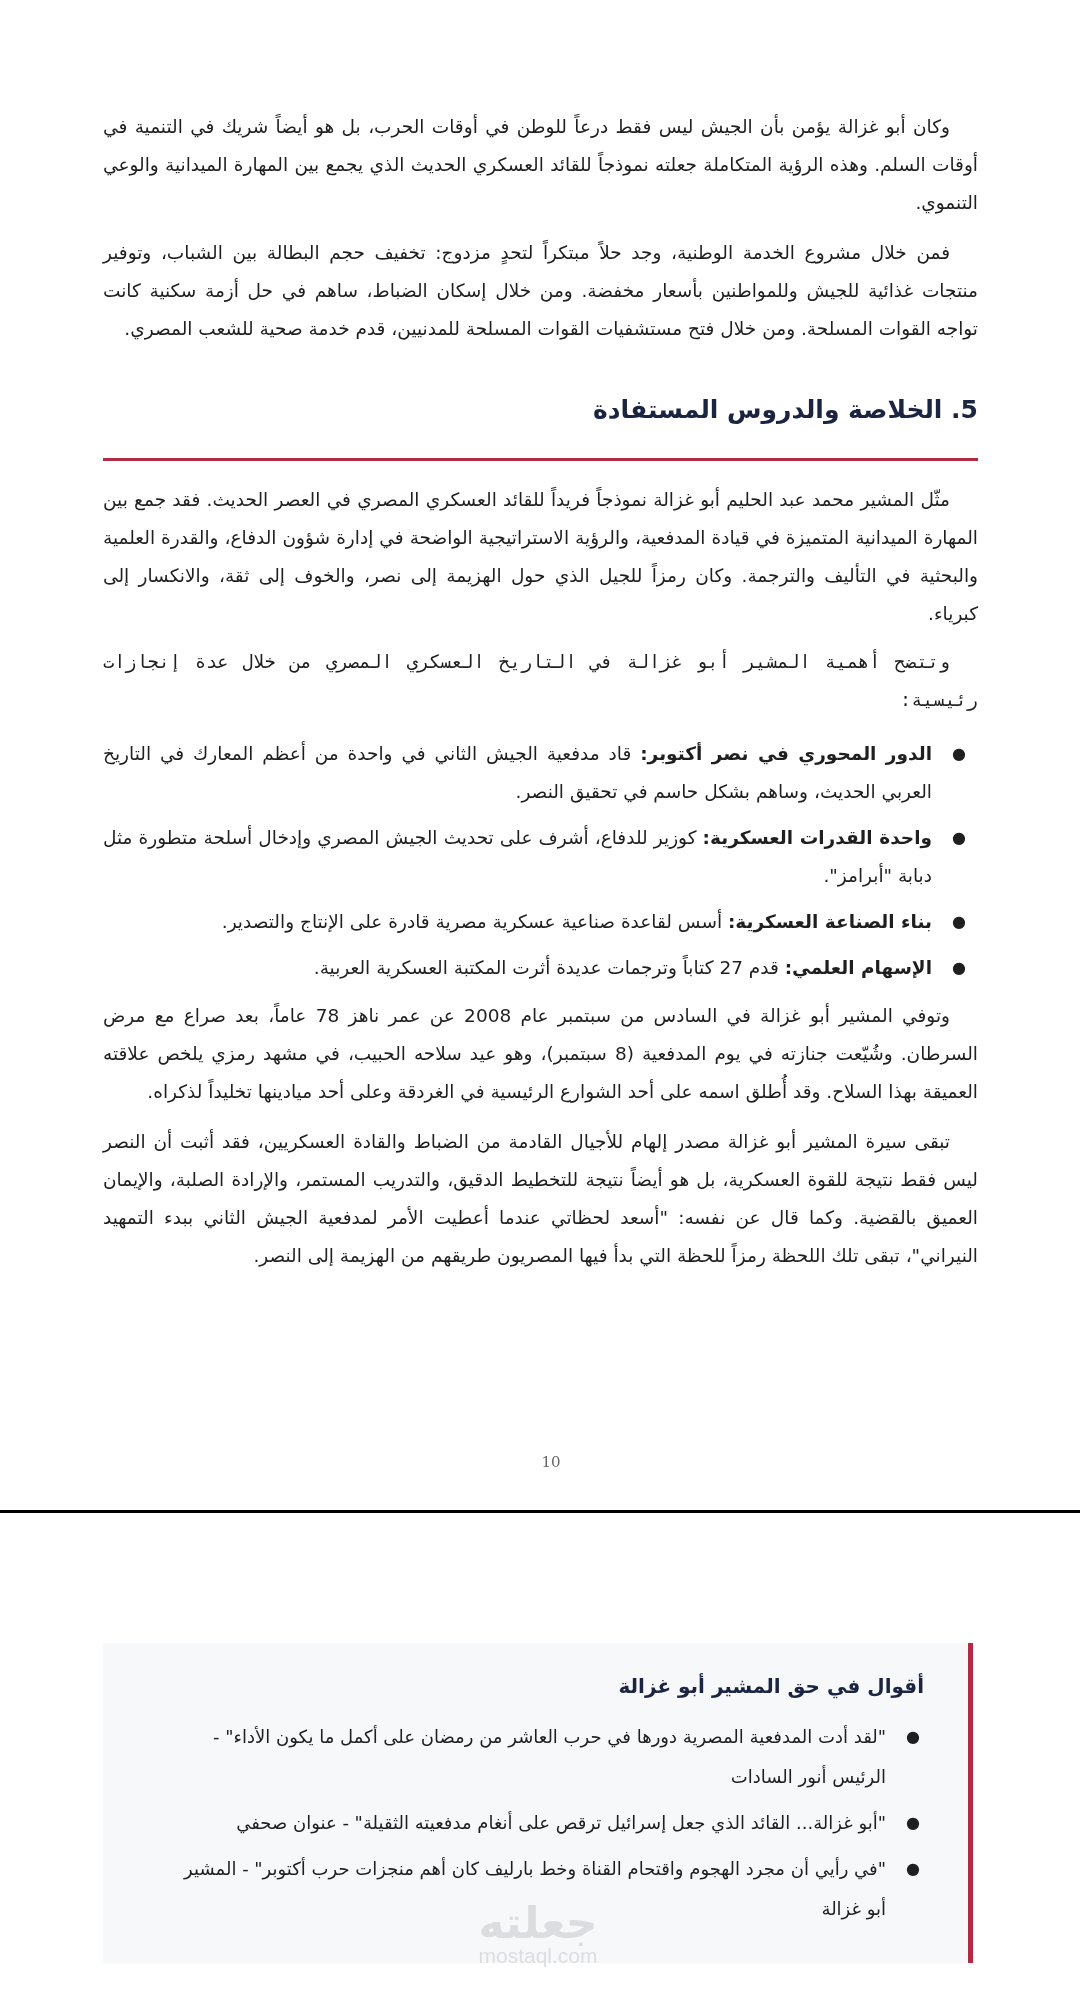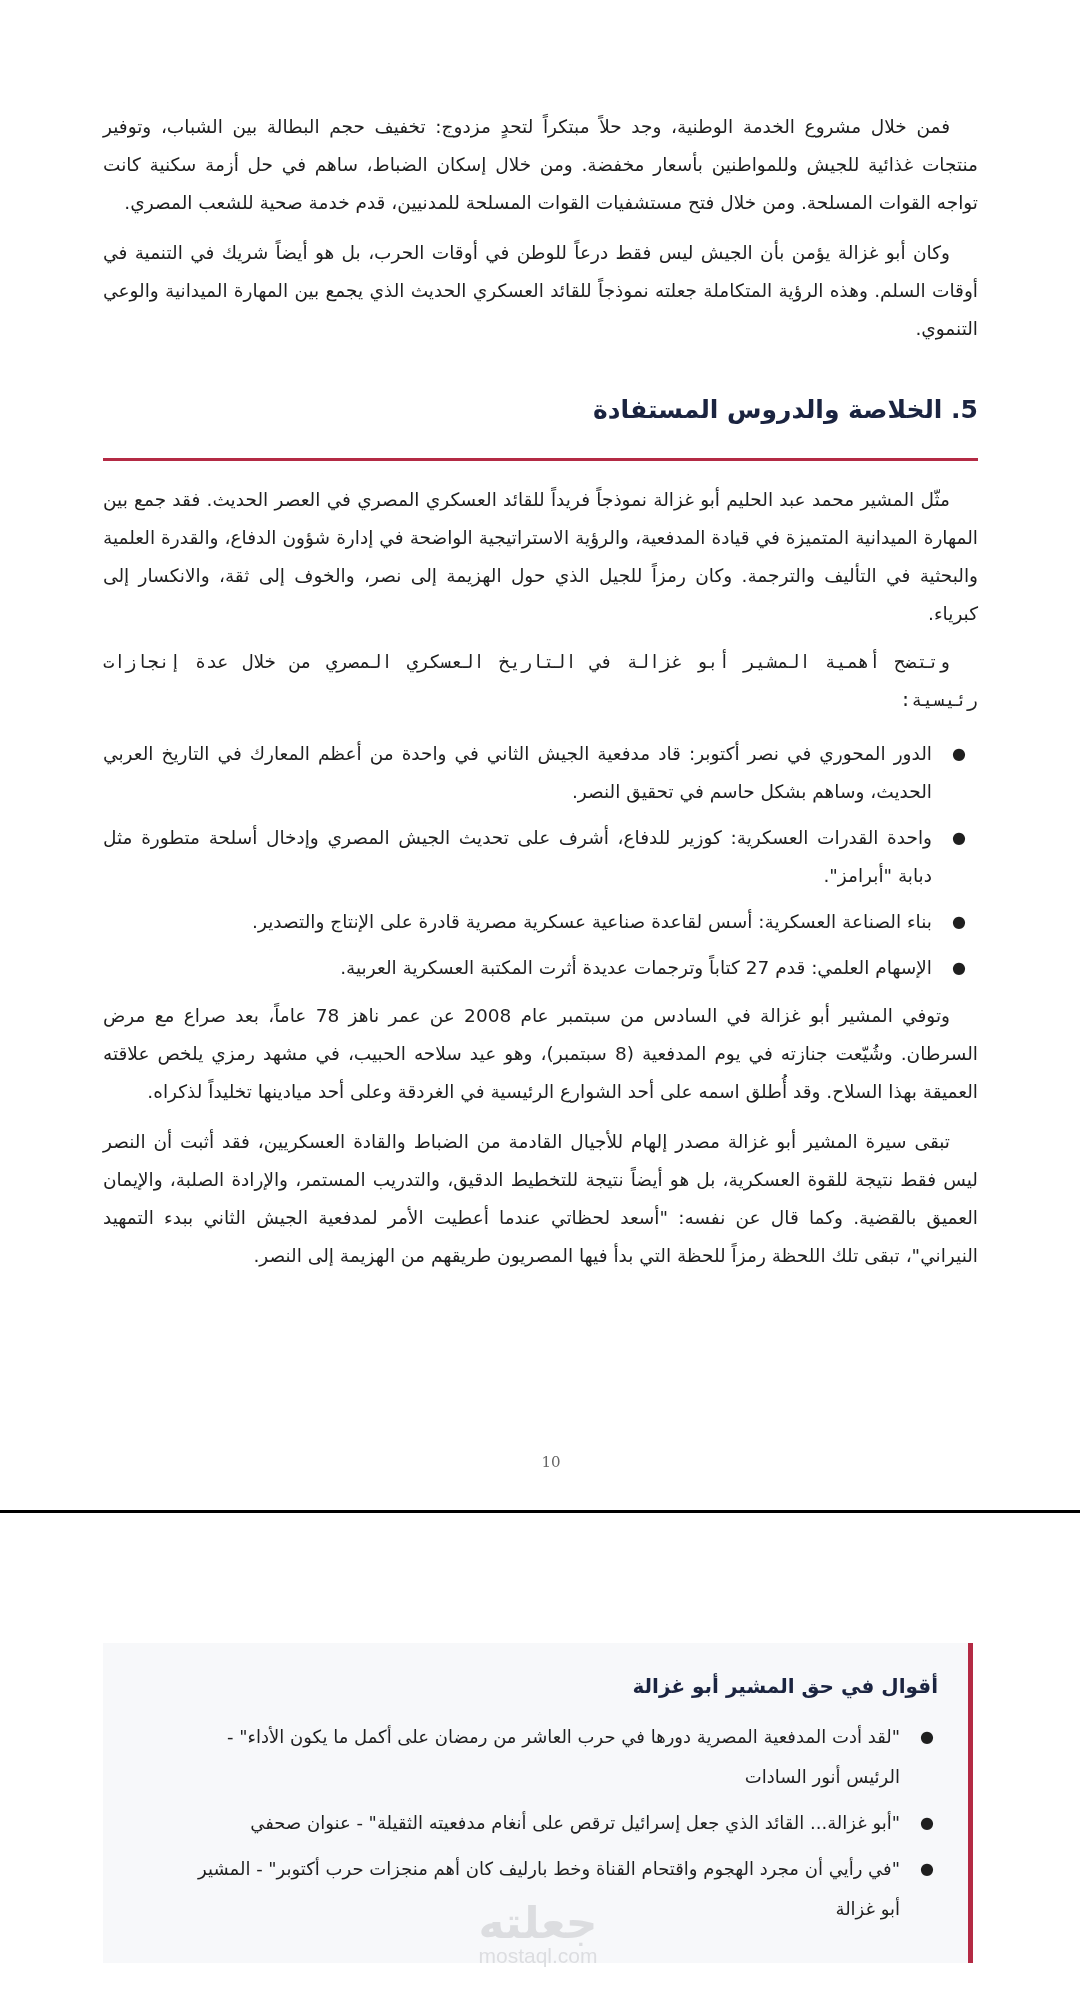--- a/index.html
+++ b/index.html
@@ -32,52 +32,52 @@
   ul.achievements {
     margin: 14px 0 10px 0; padding: 0 46px 0 0;
     list-style: none;
   }
   ul.achievements li {
     position: relative; font-size: 18.5px; line-height: 38px; margin-bottom: 8px;
   }
   ul.achievements li .bullet, ul.quotes li .bullet {
     position: absolute; right: -34px; top: 0; font-size: 16px;
   }
-  ul.achievements li b { font-weight: normal; }
+  ul.achievements li b { font-weight: bold; }
   .page-number {
     position: absolute; left: 11px; width: 1080px; top: 1437px;
     text-align: center; font-family: "DejaVu Serif", serif; font-size: 15px; color: #666; margin-top: 16px;
   }
   .page-divider {
     position: absolute; left: 0; top: 1510px; width: 1080px; height: 3px; background: #000;
   }
   .callout {
     position: absolute; left: 103px; top: 1643px; width: 870px; height: 320px;
     background: #f7f8fa; border-right: 5px solid #b42a44;
-    direction: rtl; box-sizing: border-box; padding: 26px 30px 0 80px;
+    direction: rtl; box-sizing: border-box; padding: 26px 44px 0 80px;
   }
   .callout h3 {
     margin: 0 0 14px 0; font-size: 20px; font-weight: bold; color: #1b2440; line-height: 34px;
   }
   ul.quotes { list-style: none; margin: 0; padding: 0 38px 0 0; }
   ul.quotes li { position: relative; font-size: 18px; line-height: 40px; margin-bottom: 6px; }
   .watermark {
     position: absolute; left: 0; width: 870px; top: 258px; text-align: center; direction: ltr;
     color: #dcdde0; pointer-events: none;
   }
   .watermark .wm-arabic { font-size: 44px; font-weight: bold; line-height: 44px; direction: rtl; }
   .watermark .wm-latin { font-family: Liberation Sans, sans-serif; font-size: 21px; line-height: 22px; }
 </style>
 </head>
 <body>
 
 <div class="page">
   <div class="content">
+    <p class="para">وكان أبو غزالة يؤمن بأن الجيش ليس فقط درعاً للوطن في أوقات الحرب، بل هو أيضاً شريك في التنمية في أوقات السلم. وهذه الرؤية المتكاملة جعلته نموذجاً للقائد العسكري الحديث الذي يجمع بين المهارة الميدانية والوعي التنموي.</p>
     <p class="para">فمن خلال مشروع الخدمة الوطنية، وجد حلاً مبتكراً لتحدٍ مزدوج: تخفيف حجم البطالة بين الشباب، وتوفير منتجات غذائية للجيش وللمواطنين بأسعار مخفضة. ومن خلال إسكان الضباط، ساهم في حل أزمة سكنية كانت تواجه القوات المسلحة. ومن خلال فتح مستشفيات القوات المسلحة للمدنيين، قدم خدمة صحية للشعب المصري.</p>
-    <p class="para">وكان أبو غزالة يؤمن بأن الجيش ليس فقط درعاً للوطن في أوقات الحرب، بل هو أيضاً شريك في التنمية في أوقات السلم. وهذه الرؤية المتكاملة جعلته نموذجاً للقائد العسكري الحديث الذي يجمع بين المهارة الميدانية والوعي التنموي.</p>
 
     <h2 class="section-title">5. الخلاصة والدروس المستفادة</h2>
     <div class="title-rule"></div>
 
     <p class="para">مثّل المشير محمد عبد الحليم أبو غزالة نموذجاً فريداً للقائد العسكري المصري في العصر الحديث. فقد جمع بين المهارة الميدانية المتميزة في قيادة المدفعية، والرؤية الاستراتيجية الواضحة في إدارة شؤون الدفاع، والقدرة العلمية والبحثية في التأليف والترجمة. وكان رمزاً للجيل الذي حول الهزيمة إلى نصر، والخوف إلى ثقة، والانكسار إلى كبرياء.</p>
     <p class="intro">وتتضح أهمية المشير أبو غزالة في التاريخ العسكري المصري من خلال عدة إنجازات رئيسية:</p>
 
     <ul class="achievements">
       <li>
         <span class="bullet">●</span>

